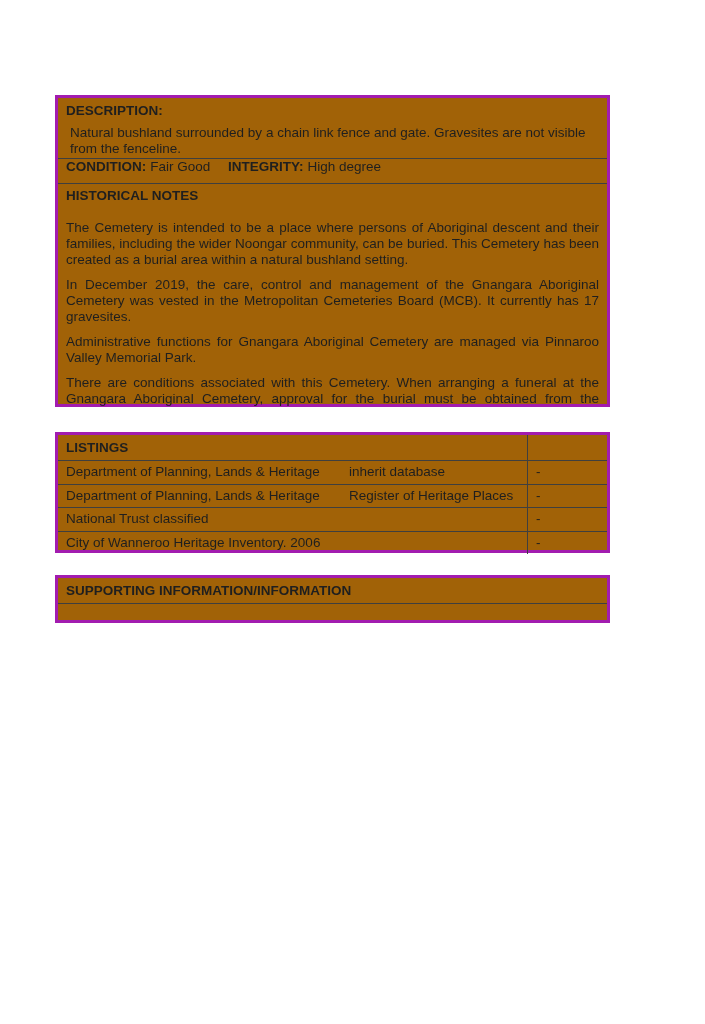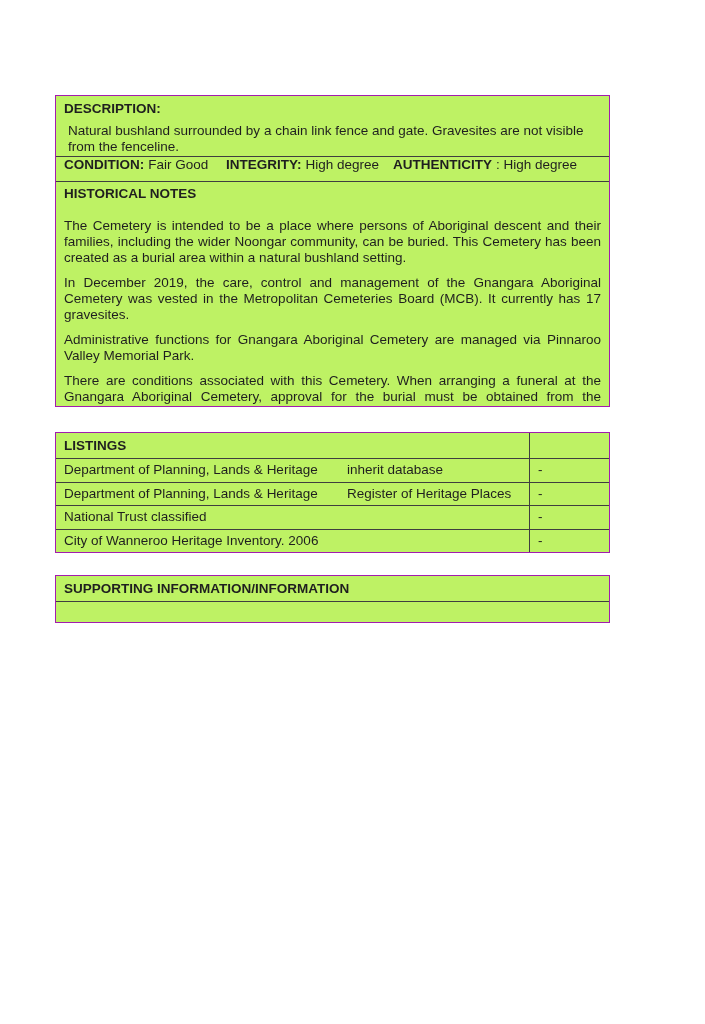--- a/index.html
+++ b/index.html
@@ -16,22 +16,22 @@
     color: #1f1f1f;
     font-size: 13.5px;
     line-height: 16px;
     overflow: hidden;
   }
   .box {
     position: absolute;
     left: 55px;
     width: 555px;
     box-sizing: border-box;
-    border: 1px solid #a21caf;
-    background: #bef264;
+    border: 3px solid #a21caf;
+    background: #a16207;
   }
   .main-table   { top: 95px;  height: 312px; }
   .listings-table { top: 432px; height: 121px; }
   .supporting-table { top: 575px; height: 48px; }
 
   .row {
     box-sizing: border-box;
     overflow: hidden;
   }
   .row + .row { border-top: 1px solid #3f3f3f; }
@@ -105,21 +105,20 @@
   <section class="box main-table">
 
     <div class="row desc-row">
       <div class="desc-heading">DESCRIPTION:</div>
       <p class="desc-body">Natural bushland surrounded by a chain link fence and gate. Gravesites are not visible from the fenceline.</p>
     </div>
 
     <div class="row cond-row">
       <span class="cond-group cond-g1"><b>CONDITION:</b><span>Fair Good</span></span>
       <span class="cond-group cond-g2"><b>INTEGRITY:</b><span>High degree</span></span>
-      <span class="cond-group cond-g3"><b>AUTHENTICITY</b><span>: High degree</span></span>
     </div>
 
     <div class="row hist-row">
       <div class="hist-heading">HISTORICAL NOTES</div>
       <p>The Cemetery is intended to be a place where persons of Aboriginal descent and their families, including the wider Noongar community, can be buried. This Cemetery has been created as a burial area within a natural bushland setting.</p>
       <p>In December 2019, the care, control and management of the Gnangara Aboriginal Cemetery was vested in the Metropolitan Cemeteries Board (MCB). It currently has 17 gravesites.</p>
       <p>Administrative functions for Gnangara Aboriginal Cemetery are managed via Pinnaroo Valley Memorial Park.</p>
       <p>There are conditions associated with this Cemetery. When arranging a funeral at the Gnangara Aboriginal Cemetery, approval for the burial must be obtained from the Nyoongah (sic) Community Aboriginal Corporation (NCAC).</p>
     </div>
 

